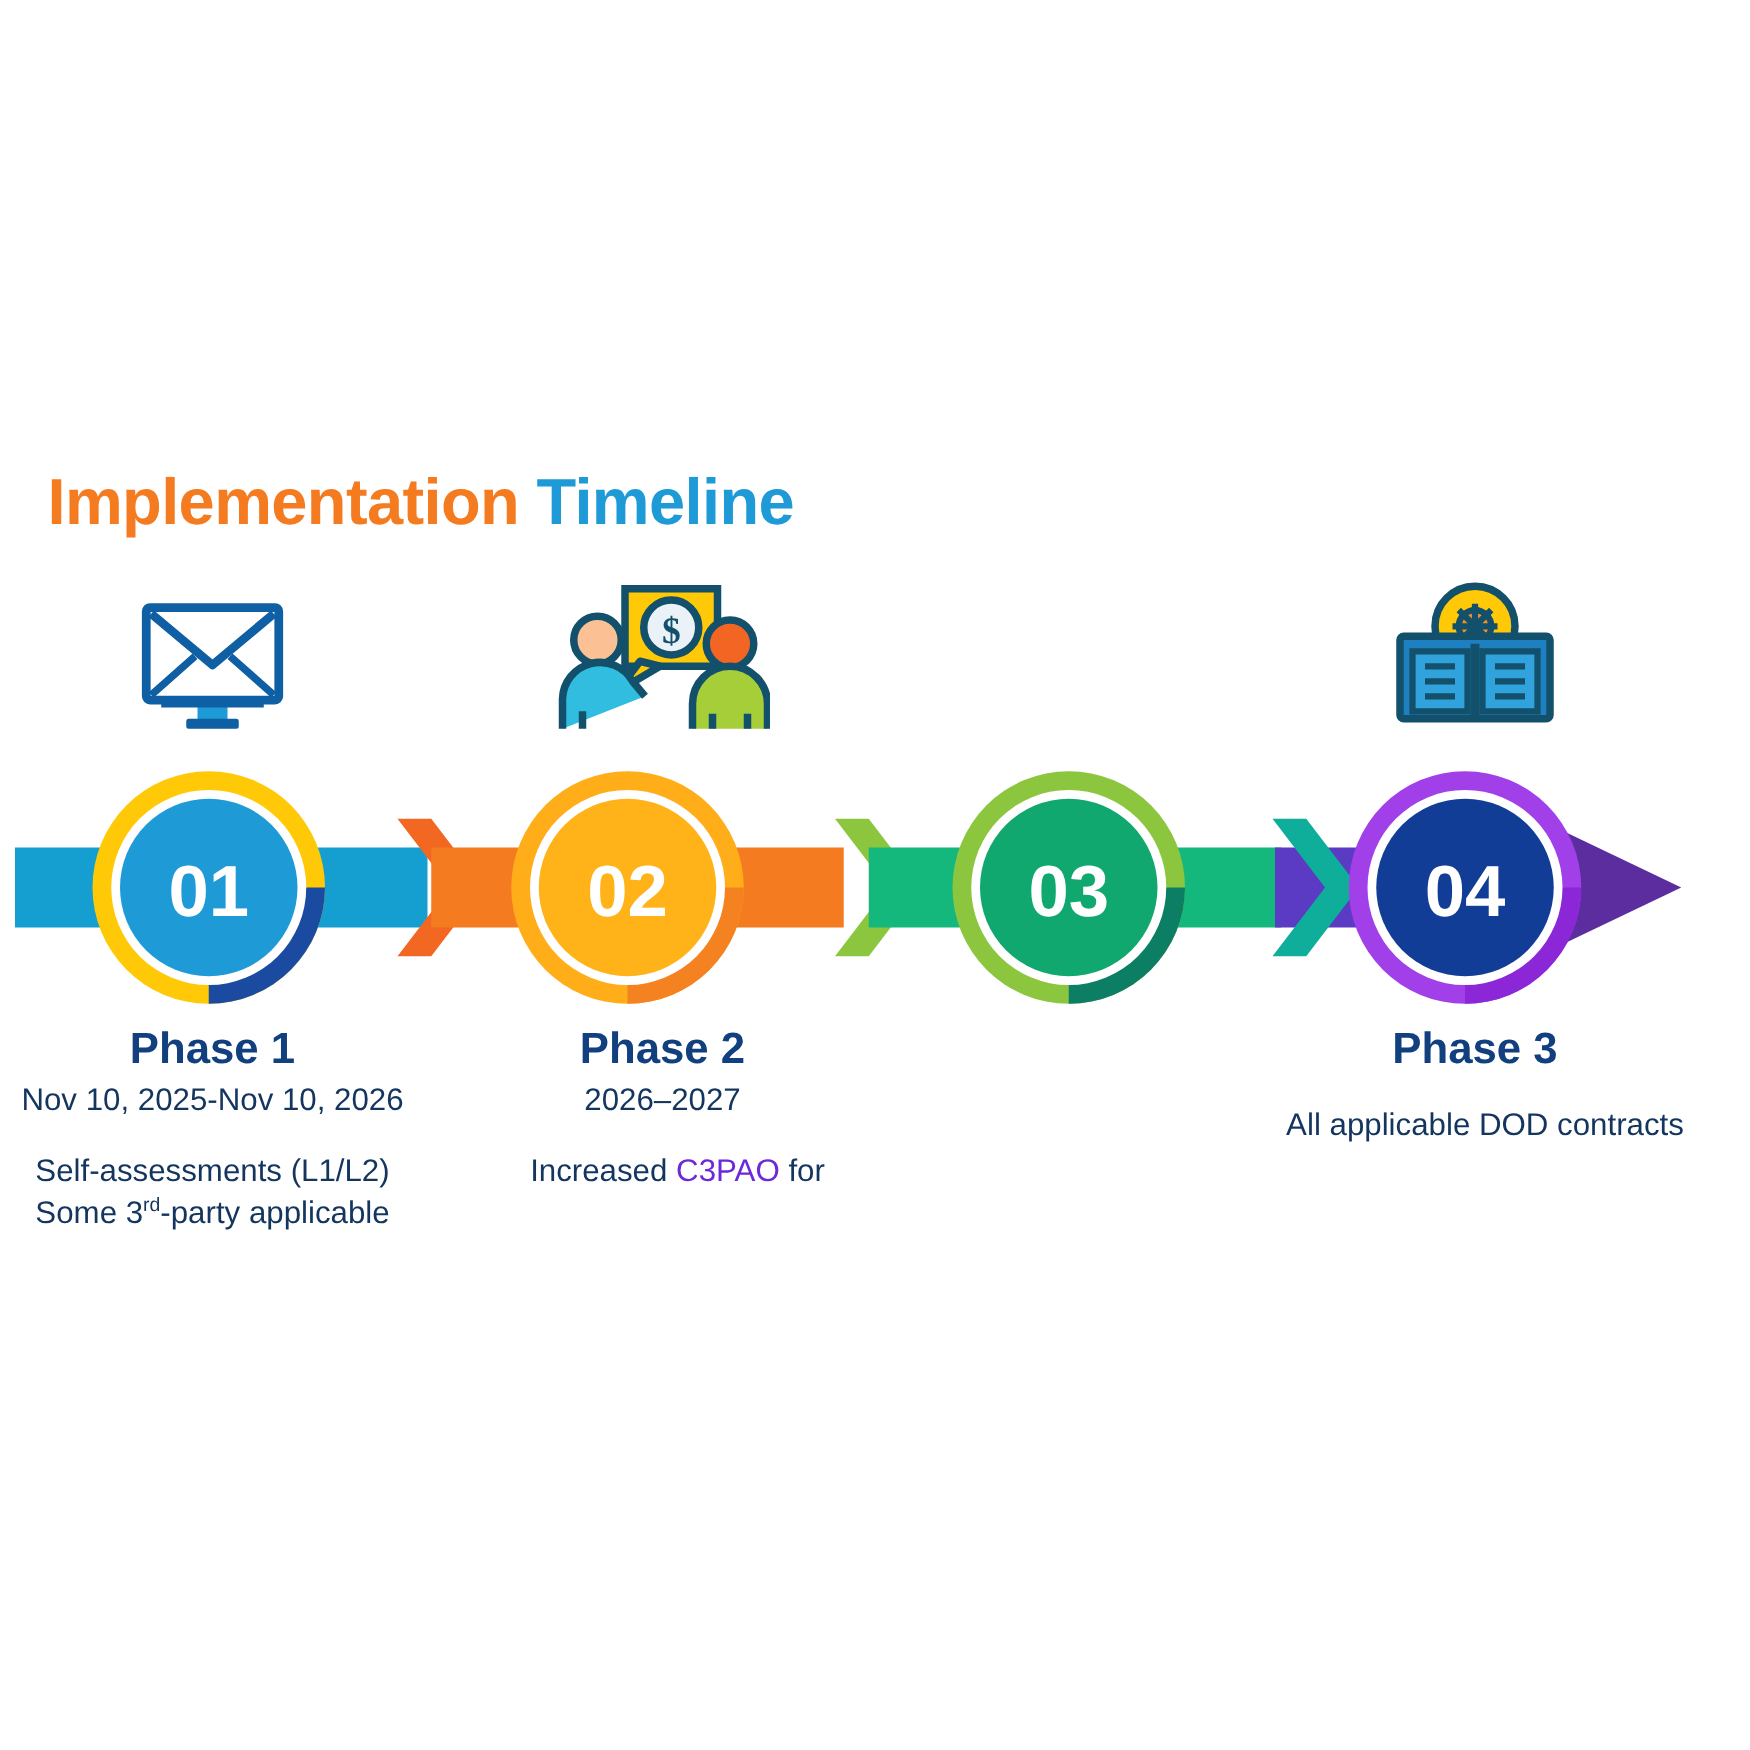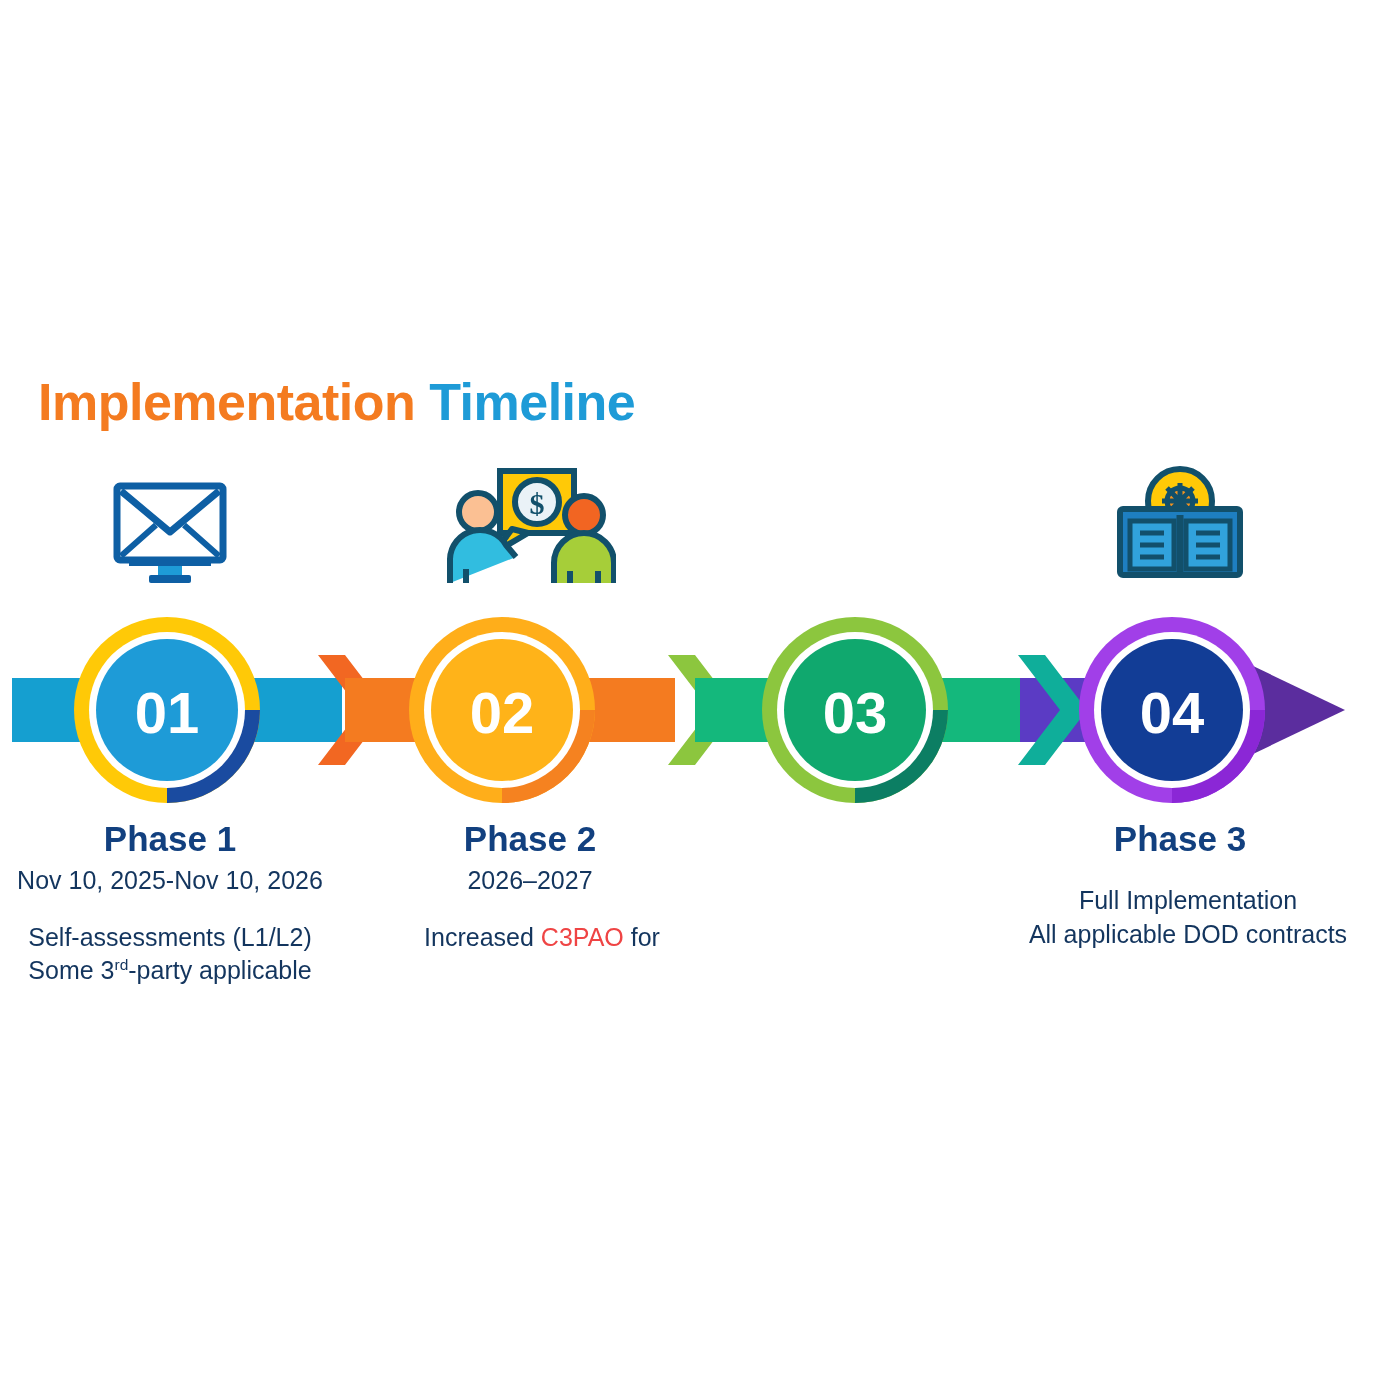--- a/index.html
+++ b/index.html
@@ -74,21 +74,21 @@
     line-height: 1.15;
     white-space: nowrap;
   }
   .phase-desc {
     font-size: 25px;
     color: #13355E;
     margin-top: 26px;
     line-height: 1.35;
     white-space: nowrap;
   }
-  .hl-green { color: #ef4444; }
+  .hl-green { color: #6d28d9; }
   .sup { font-size: 0.62em; vertical-align: super; }
 
   
   #phase-col-0 .phase-dates,
   #phase-col-0 .phase-desc { white-space: nowrap; }
   #phase-col-1 .phase-desc { position: relative; left: 12px; }
   #phase-col-3 .phase-desc { position: relative; left: 8px; }
 
   .circle-num {
     font-size: 58px;
@@ -218,18 +218,17 @@
         <rect x="4" y="44" width="120" height="66" rx="3" fill="#1E7FC1" stroke="#12506B" stroke-width="6"></rect>
         <path d="M 14 56 L 58 56 L 58 104 L 14 104 Z" fill="#31A3DC" stroke="#12506B" stroke-width="5"></path>
         <path d="M 70 56 L 114 56 L 114 104 L 70 104 Z" fill="#31A3DC" stroke="#12506B" stroke-width="5"></path>
         <path d="M 24 68 L 48 68 M 24 80 L 48 80 M 24 92 L 48 92 M 80 68 L 104 68 M 80 80 L 104 80 M 80 92 L 104 92" stroke="#12506B" stroke-width="5"></path>
         <path d="M 64 50 L 64 110" stroke="#12506B" stroke-width="7"></path>
       </svg>
     </div>
     <div class="circle-spacer"></div>
     <div class="phase-title">Phase 3</div>
     <div class="phase-desc">
-      <div>Full Implementation</div>
       <div>All applicable DOD contracts</div>
     </div>
   </div>
 
 </div>
 
 </body></html>

